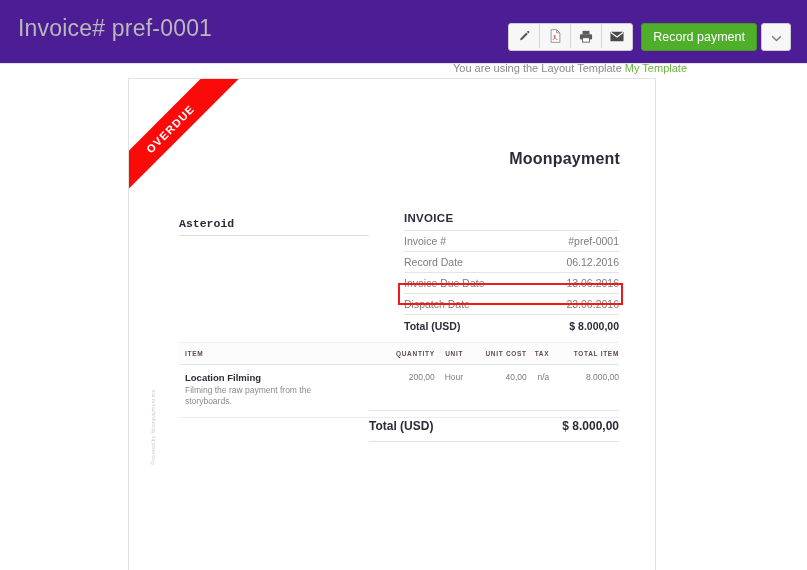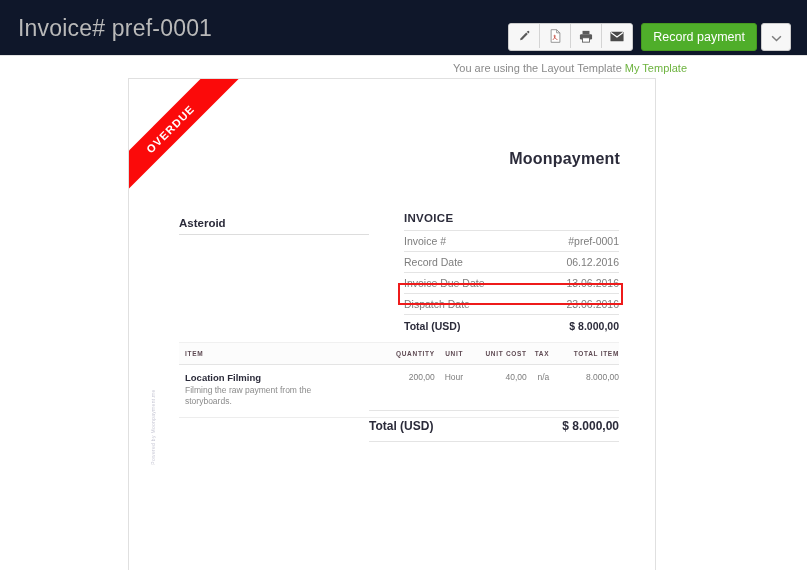--- a/index.html
+++ b/index.html
@@ -14,22 +14,22 @@
     color: #555;
     overflow: hidden;
     position: relative;
   }
 
   
   #topbar {
     position: absolute;
     left: 0; top: 0;
     width: 807px;
-    height: 56px;
-    background: #0f172a;
+    height: 64px;
+    background: #4c1d95;
     border-bottom: 1px solid #e3e3e3;
     box-sizing: border-box;
   }
   #page-title {
     position: absolute;
     left: 18px;
     top: 15px;
     font-size: 23px;
     font-weight: 400;
     color: #b9b9b9;
@@ -181,20 +181,21 @@
     position: absolute;
     left: 50px;
     top: 138px;
     width: 190px;
   }
   #bill-to-name {
     font-size: 11.5px;
     font-weight: bold;
     color: #2b2b3a;
     padding-bottom: 5px;
+    font-family: Liberation Mono, monospace;
   }
   #bill-to-rule {
     border-bottom: 1px solid #dddddd;
     width: 190px;
   }
 
   
   #invoice-meta {
     position: absolute;
     left: 275px;

